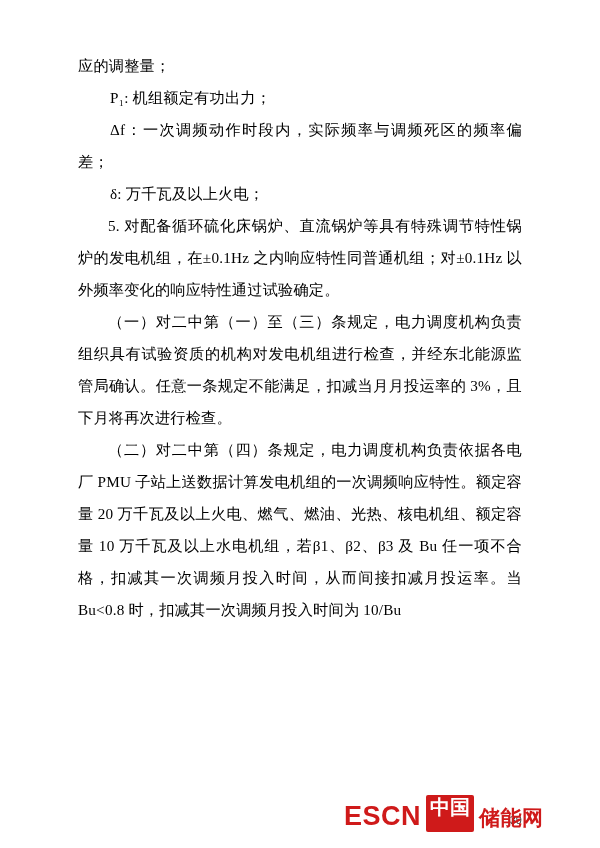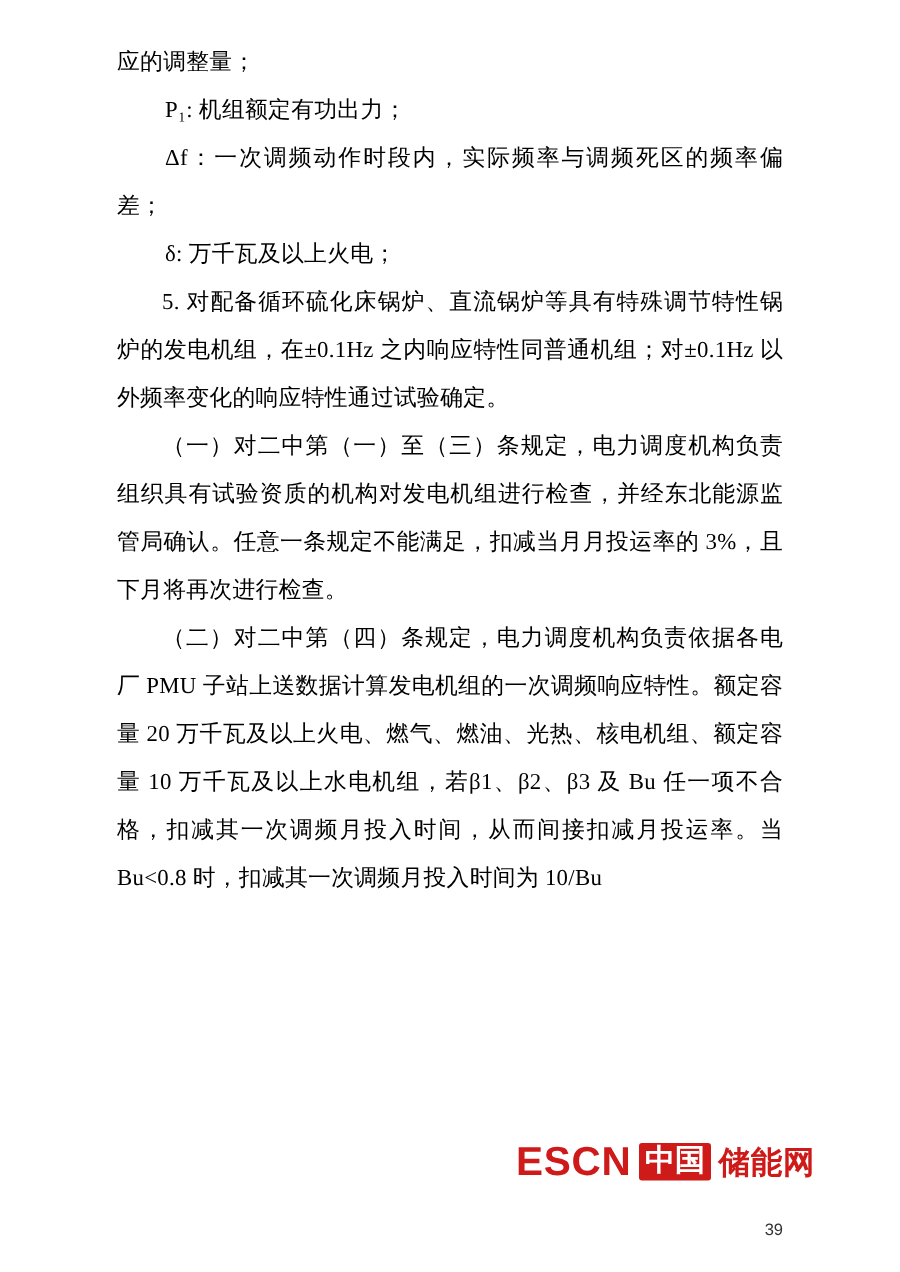--- a/index.html
+++ b/index.html
@@ -14,21 +14,21 @@
     color: #000000;
     overflow: hidden;
     position: relative;
   }
   .page {
     position: absolute;
     left: 0; top: 0;
     width: 600px;
     height: 848px;
     box-sizing: border-box;
-    padding: 26px 78px 0 78px;
+    padding: 50px 78px 0 78px;
   }
   .doc-body {
     font-size: 15.2px;
     line-height: 32px;
     text-align: justify;
     text-justify: inter-ideograph;
     letter-spacing: 0.2px;
   }
   .para {
     margin: 0;
@@ -46,38 +46,38 @@
     position: absolute;
     right: 78px;
     top: 814px;
     font-size: 11px;
     font-family: "Liberation Sans", sans-serif;
     color: #333333;
   }
   .watermark {
     position: absolute;
     left: 344px;
-    top: 759px;
+    top: 795px;
     display: flex;
-    align-items: center;
+    align-items: flex-end;
     gap: 5px;
     font-family: "Liberation Sans", sans-serif;
   }
   .wm-escn {
     color: #cf1a1a;
     font-size: 27px;
     font-weight: bold;
     letter-spacing: 0.5px;
   }
   .wm-cn {
     background: #cf1a1a;
     color: #ffffff;
     font-size: 20px;
     font-weight: bold;
-    padding: 1px 4px 2px 4px;
+    padding: 1px 4px 14px 4px;
     border-radius: 2px;
     line-height: 22px;
   }
   .wm-rest {
     color: #cf1a1a;
     font-size: 21px;
     font-weight: bold;
     letter-spacing: 0.5px;
   }
 </style>

